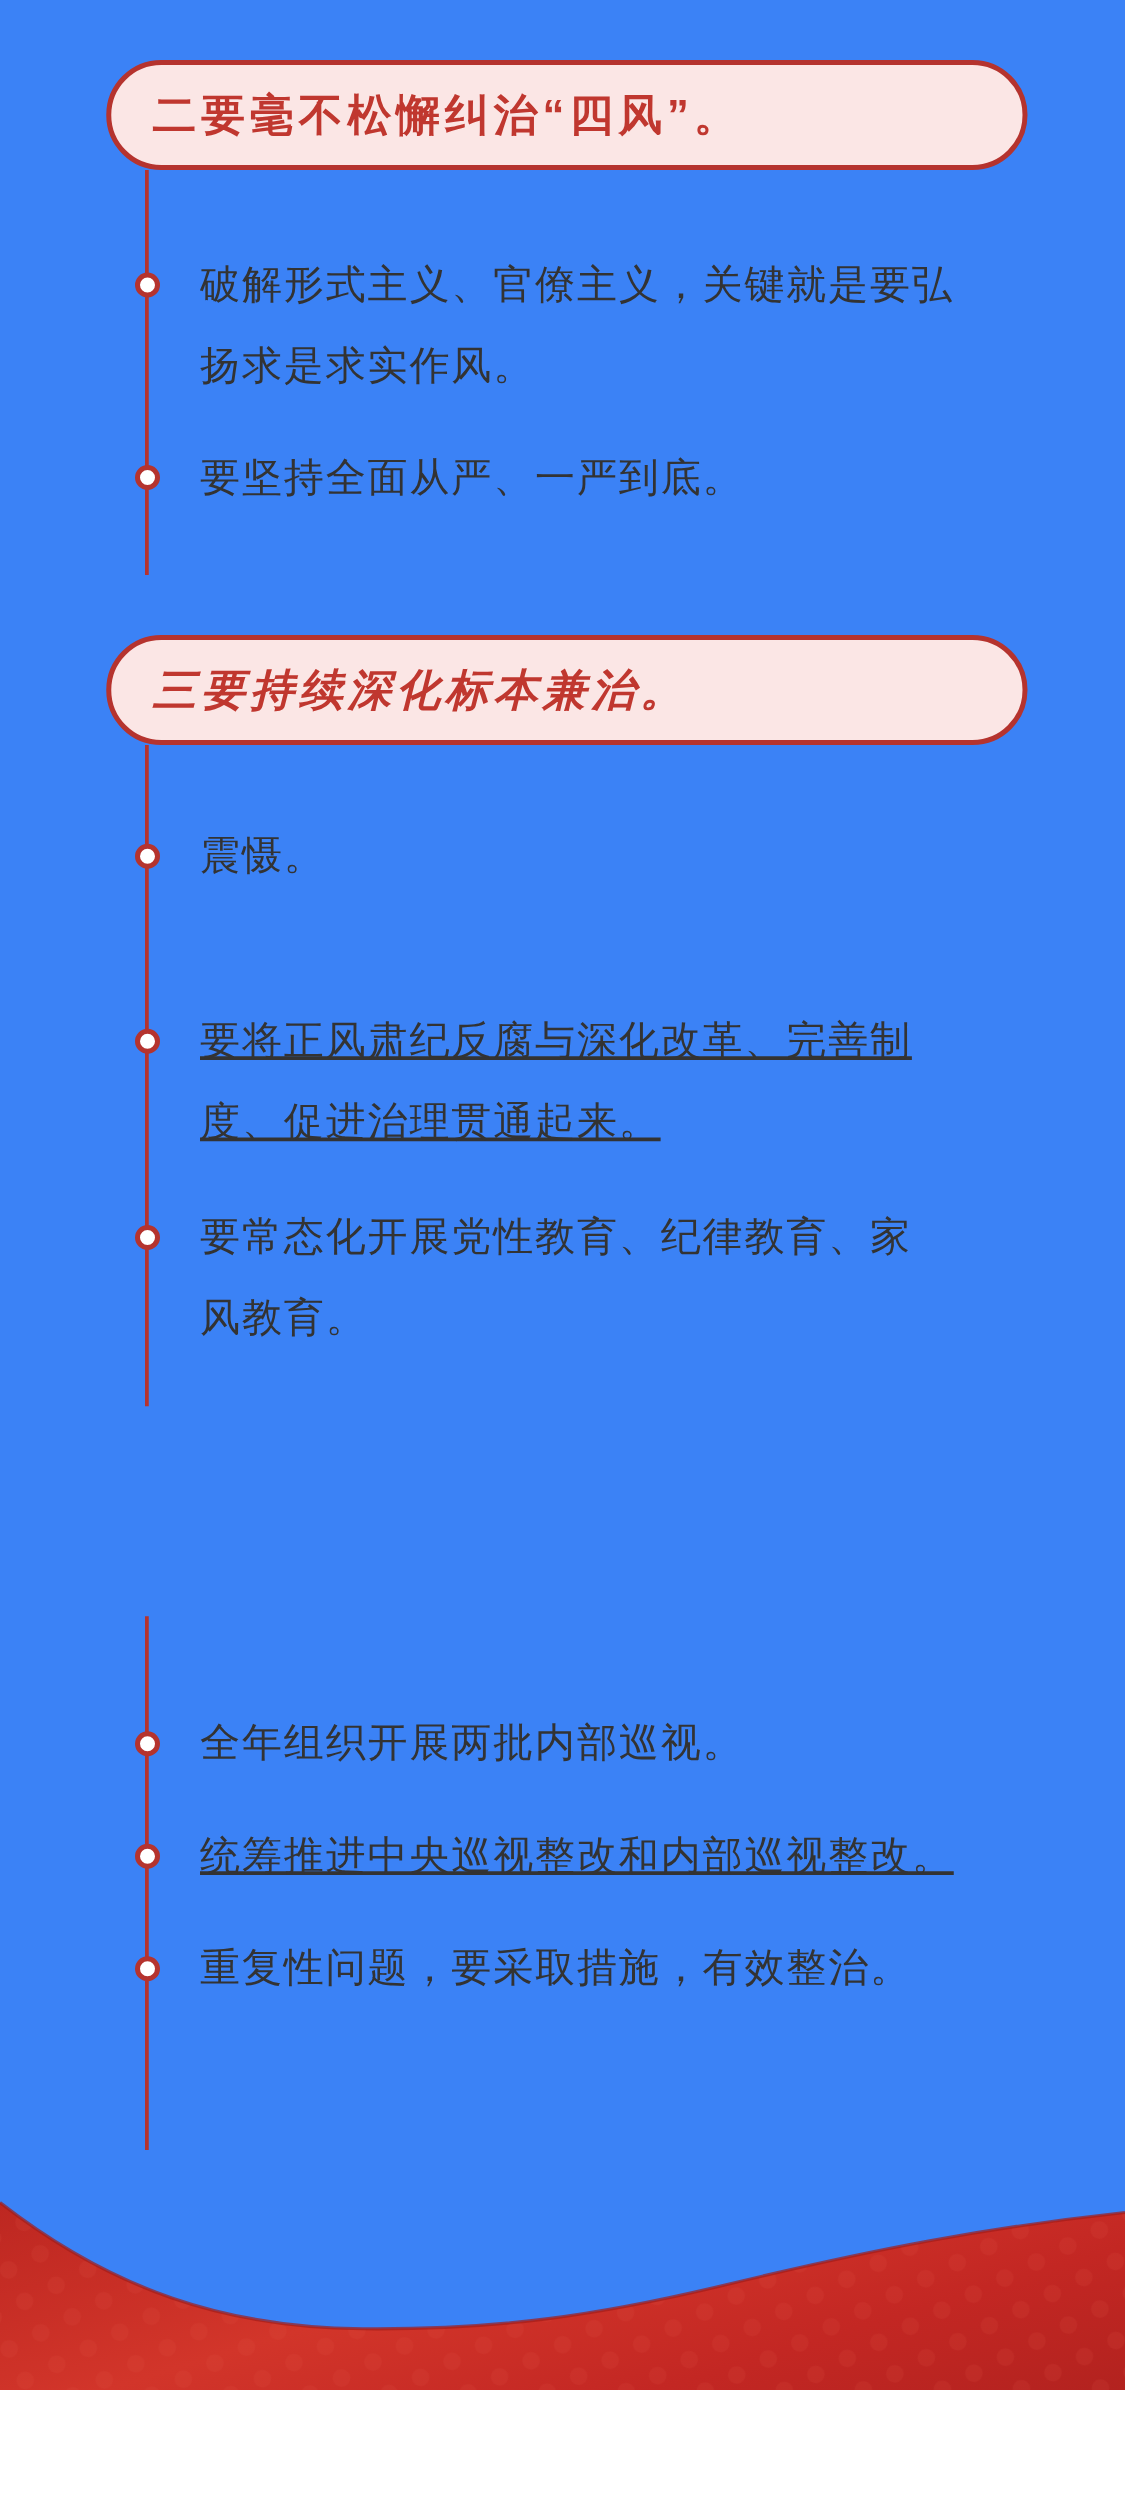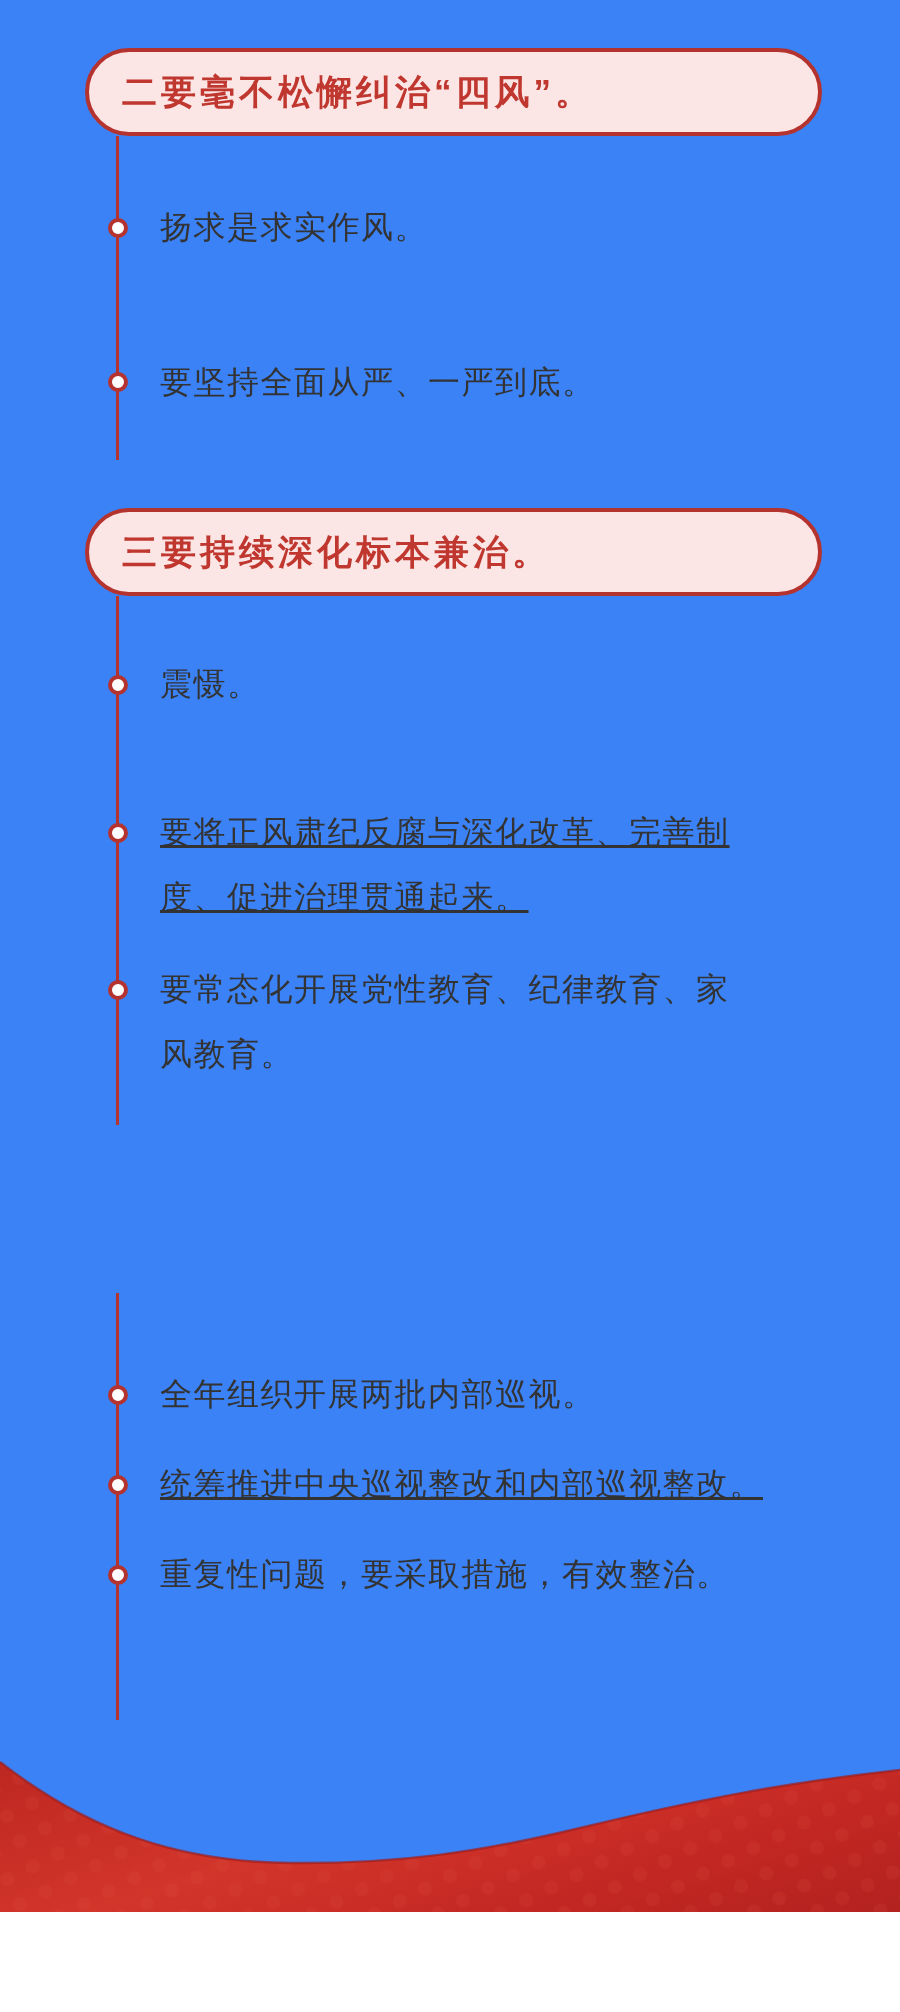--- a/index.html
+++ b/index.html
@@ -85,29 +85,30 @@
 
 <div class="canvas">
 
   <div class="pill" style="top:48px;">
     <span class="pill-title">二要毫不松懈纠治“四风”。</span>
   </div>
   <div class="tl" style="top:136px;height:324px;"></div>
 
   <div class="dot" style="top:218px;"></div>
   <div class="item" style="top:195px;">
+    <div class="line">破解形式主义、官僚主义，关键就是要弘</div>
     <div class="line">扬求是求实作风。</div>
   </div>
 
   <div class="dot" style="top:372px;"></div>
   <div class="item" style="top:350px;">
     <div class="line">要坚持全面从严、一严到底。</div>
   </div>
 
-  <div class="pill" style="top:508px;">
+  <div class="pill" style="top:508px;font-style:italic;">
     <span class="pill-title">三要持续深化标本兼治。</span>
   </div>
   <div class="tl" style="top:596px;height:529px;"></div>
 
   <div class="dot" style="top:675px;"></div>
   <div class="item" style="top:652px;">
     <div class="line">震慑。</div>
   </div>
 
   <div class="dot" style="top:823px;"></div>

